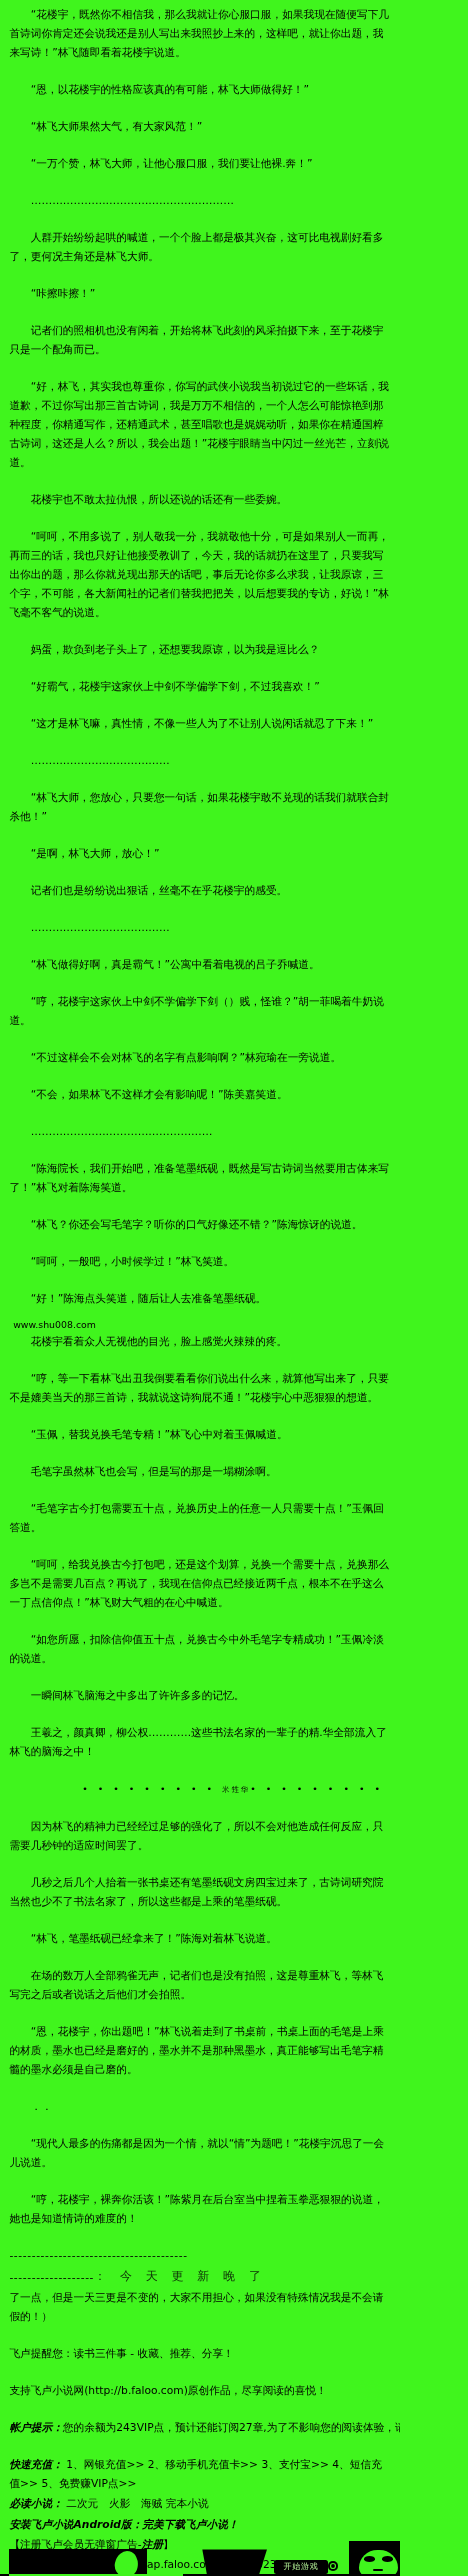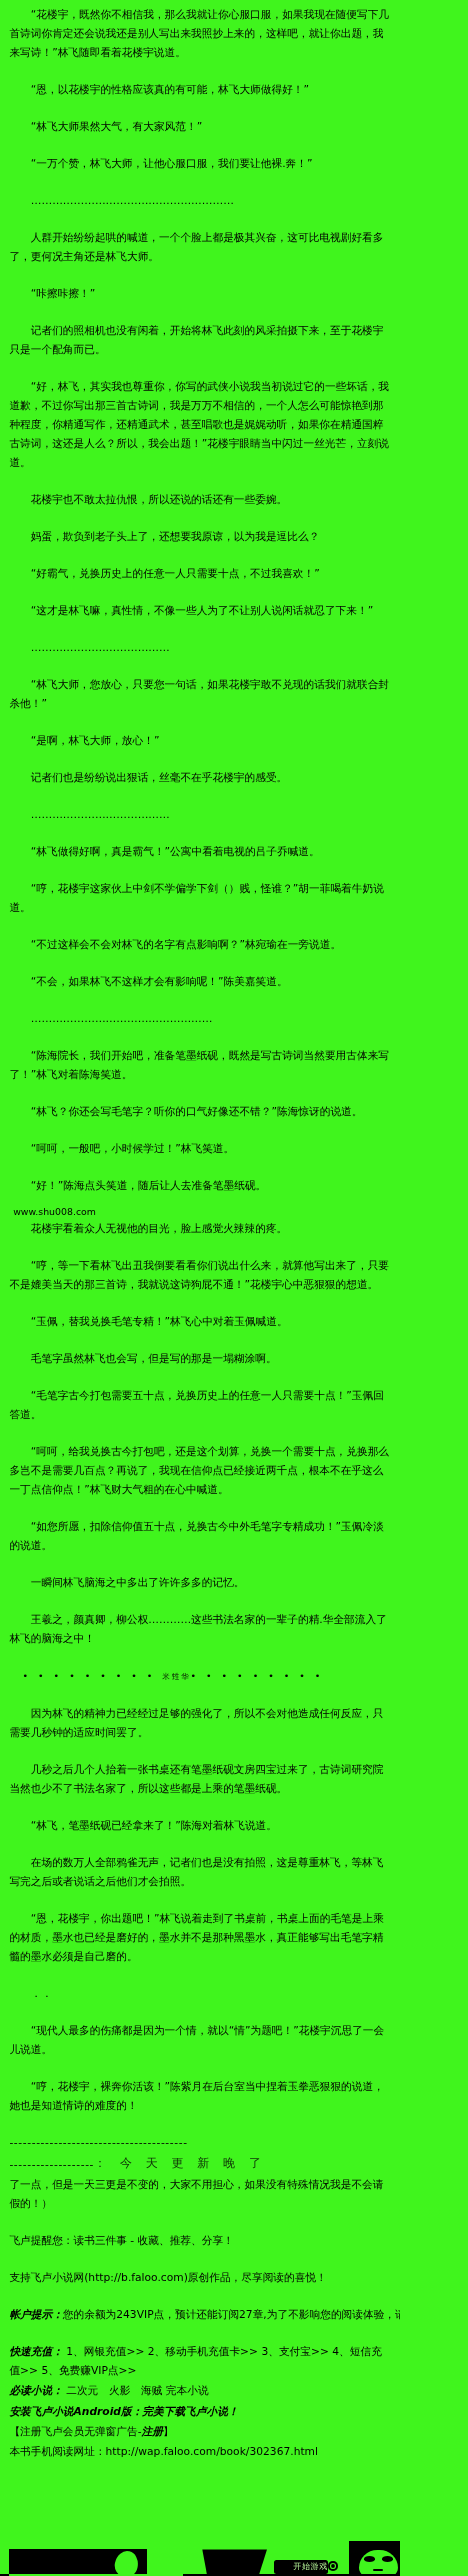--- a/index.html
+++ b/index.html
@@ -15,33 +15,33 @@
     font-family:"DejaVu Sans", sans-serif;
     font-size:10.7px;
     line-height:19px;
   }
   .blk{margin:0 0 18px;text-indent:2em;word-break:break-all;}
   .noindent{text-indent:0;}
   .tight{margin-bottom:1.3px;}
   .wm{text-indent:0.4em;margin:-7.5px 0 1.3px;font-size:9.4px;line-height:12.5px;}
   .dash{text-indent:0;letter-spacing:0.6px;white-space:nowrap;}
   .faint{font-size:12px;letter-spacing:13.8px;opacity:.8;vertical-align:1.3px;}
-  .bullets{text-indent:1.4em;letter-spacing:10px;font-size:9.4px;}
+  .bullets{text-indent:1.4em;letter-spacing:10px;font-size:9.4px;text-align:right;}
   .mid{font-size:7.5px;letter-spacing:1.9px;opacity:.9;}
   .b{font-weight:bold;font-style:italic;}
   .account{white-space:nowrap;overflow:hidden;margin-right:-10px;}
   
   .banners{position:absolute;left:0;bottom:0;width:468px;height:36px;}
   .ad1{position:absolute;left:8.8px;top:9.4px;width:138px;height:25px;background:#000;}
   .ad1-oval{position:absolute;right:9.4px;top:1.9px;width:22.6px;height:26px;background:#40f51d;
             border-radius:50% 50% 50% 50%/55% 55% 45% 45%;transform:rotate(12deg);}
   .ad2{position:absolute;left:201px;top:9.4px;width:66px;height:25px;background:#000;
        clip-path:polygon(2% 0,100% 0,88% 100%,9% 100%);}
   .startgame{position:absolute;left:274px;top:20px;width:54px;height:13.8px;background:#000;
-             border-radius:2.5px;color:#b9f79b;font-size:8.1px;line-height:13.8px;text-align:right;
+             border-radius:2.5px;color:#b9f79b;font-size:8.1px;line-height:13.8px;text-align:center;
              text-indent:0;letter-spacing:0.6px;}
   .ring{position:absolute;left:328px;top:20.7px;width:10px;height:10px;background:#000;border-radius:50%;
         box-shadow:inset 0 0 0 1.9px #000, inset 0 0 0 3.1px #40f51d;}
   .face{position:absolute;left:349px;top:1.3px;width:60px;height:35px;background:#000;overflow:hidden;}
   .face-blob{position:absolute;left:10px;top:8.8px;width:39px;height:30px;background:#40f51d;
              border-radius:48% 48% 46% 46%/60% 60% 42% 42%;}
   .eye{position:absolute;width:11.3px;height:5.6px;background:#000;border-radius:50%;top:15px;}
   .eye.l{left:15px;}
   .eye.r{left:33px;}
   .mouth{position:absolute;left:24px;top:27.6px;width:10px;height:1.9px;background:#000;border-radius:1.3px;}
@@ -57,22 +57,23 @@
       <p class="blk para"><span class="para">“花楼宇，既然你不相信我，那么我就让你心服口服，如果我现在随便写下几首诗词你肯定还会说我还是别人写出来我照抄上来的，这样吧，就让你出题，我来写诗！”林飞随即看着花楼宇说道。</span></p>
       <p class="blk para"><span class="para">“恩，以花楼宇的性格应该真的有可能，林飞大师做得好！”</span></p>
       <p class="blk para"><span class="para">“林飞大师果然大气，有大家风范！”</span></p>
       <p class="blk para"><span class="para">“一万个赞，林飞大师，让他心服口服，我们要让他裸.奔！”</span></p>
       <p class="blk para"><span class="para">…………………………………………………</span></p>
       <p class="blk para"><span class="para">人群开始纷纷起哄的喊道，一个个脸上都是极其兴奋，这可比电视剧好看多了，更何况主角还是林飞大师。</span></p>
       <p class="blk para"><span class="para">“咔擦咔擦！”</span></p>
       <p class="blk para"><span class="para">记者们的照相机也没有闲着，开始将林飞此刻的风采拍摄下来，至于花楼宇只是一个配角而已。</span></p>
       <p class="blk para"><span class="para">“好，林飞，其实我也尊重你，你写的武侠小说我当初说过它的一些坏话，我道歉，不过你写出那三首古诗词，我是万万不相信的，一个人怎么可能惊艳到那种程度，你精通写作，还精通武术，甚至唱歌也是娓娓动听，如果你在精通国粹古诗词，这还是人么？所以，我会出题！”花楼宇眼睛当中闪过一丝光芒，立刻说道。</span></p>
       <p class="blk para"><span class="para">花楼宇也不敢太拉仇恨，所以还说的话还有一些委婉。</span></p>
+      <p class="blk para"><span class="para">“呵呵，不用多说了，别人敬我一分，我就敬他十分，可是如果别人一而再，再而三的话，我也只好让他接受教训了，今天，我的话就扔在这里了，只要我写出你出的题，那么你就兑现出那天的话吧，事后无论你多么求我，让我原谅，三个字，不可能，各大新闻社的记者们替我把把关，以后想要我的专访，好说！”林飞毫不客气的说道。</span></p>
       <p class="blk para"><span class="para">妈蛋，欺负到老子头上了，还想要我原谅，以为我是逗比么？</span></p>
-      <p class="blk para"><span class="para">“好霸气，兑换历史上的任意一人只需要十点，不过我喜欢！”</span></p>
+      <p class="blk para"><span class="para">“好霸气，花楼宇这家伙上中剑不学偏学下剑，不过我喜欢！”</span></p>
       <p class="blk para"><span class="para">“这才是林飞嘛，真性情，不像一些人为了不让别人说闲话就忍了下来！”</span></p>
       <p class="blk para"><span class="para">…………………………………</span></p>
       <p class="blk para"><span class="para">“林飞大师，您放心，只要您一句话，如果花楼宇敢不兑现的话我们就联合封杀他！”</span></p>
       <p class="blk para"><span class="para">“是啊，林飞大师，放心！”</span></p>
       <p class="blk para"><span class="para">记者们也是纷纷说出狠话，丝毫不在乎花楼宇的感受。</span></p>
       <p class="blk para"><span class="para">…………………………………</span></p>
       <p class="blk para"><span class="para">“林飞做得好啊，真是霸气！”公寓中看着电视的吕子乔喊道。</span></p>
       <p class="blk para"><span class="para">“哼，花楼宇这家伙上中剑不学偏学下剑（）贱，怪谁？”胡一菲喝着牛奶说道。</span></p>
       <p class="blk para"><span class="para">“不过这样会不会对林飞的名字有点影响啊？”林宛瑜在一旁说道。</span></p>
       <p class="blk para"><span class="para">“不会，如果林飞不这样才会有影响呢！”陈美嘉笑道。</span></p>

